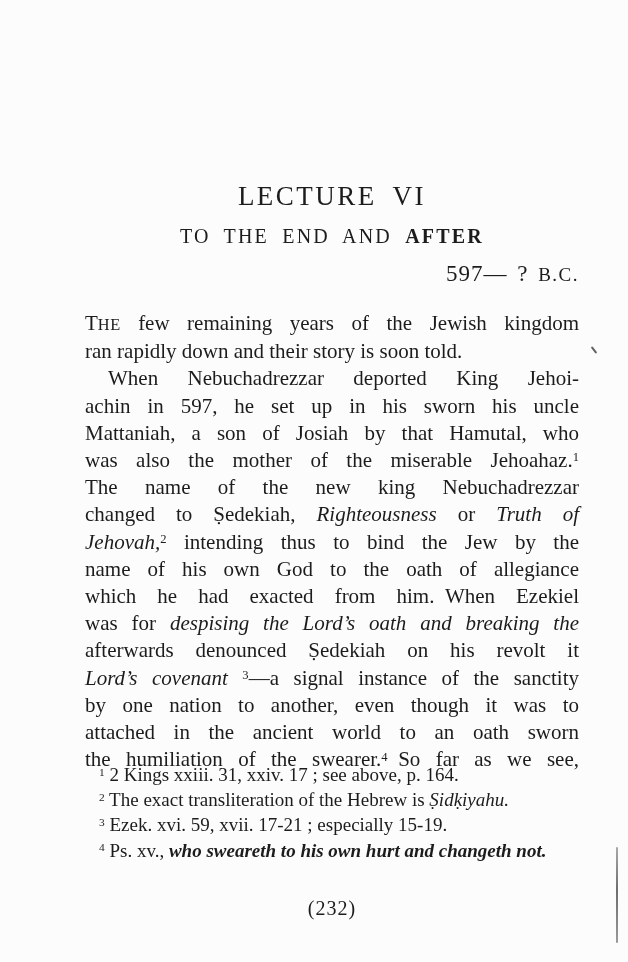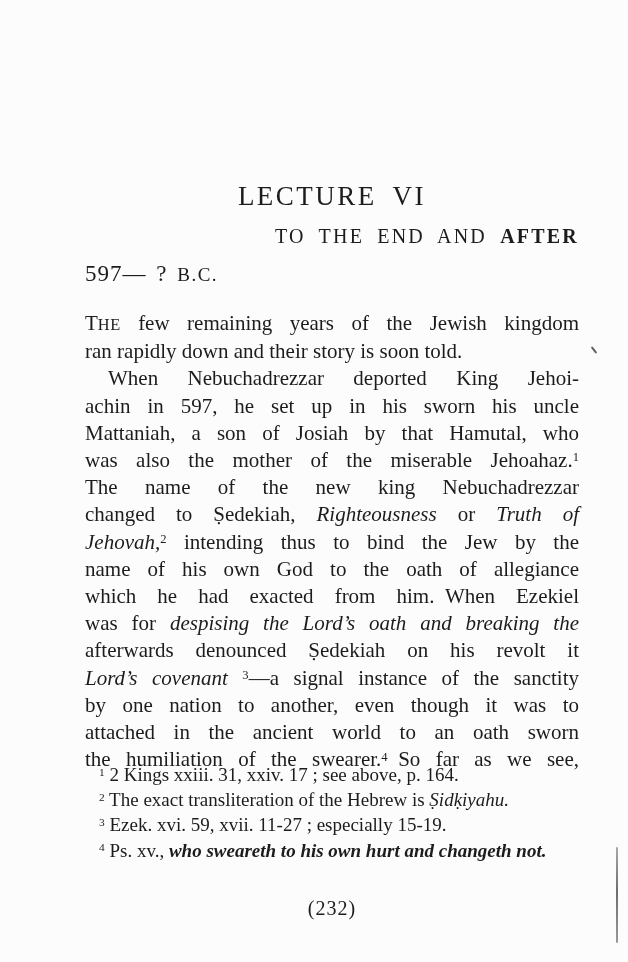--- a/index.html
+++ b/index.html
@@ -8,26 +8,26 @@
     position:relative; width:628px; height:962px;
     background:var(--paper); color:var(--ink); overflow:hidden;
     font-family:Liberation Serif, serif;
   }
   .column { position:absolute; left:85px; width:494px; }
   .heading {
     top:181px; text-align:center; font-size:27px;
     letter-spacing:2.5px; word-spacing:7px;
   }
   .subheading {
-    top:225px; text-align:right; font-size:20px;
+    top:225px; text-align:center; font-size:20px;
     letter-spacing:2.2px; word-spacing:6px;
   }
   .subheading .bold { font-weight:700; }
   .dateline {
-    top:261px; text-align:left; font-size:23px;
+    top:261px; text-align:right; font-size:23px;
     letter-spacing:1px; word-spacing:3px;
   }
   .dateline .era { font-size:19px; letter-spacing:1.5px; }
   .body-block { top:310px; font-size:21px; line-height:27.2px; }
   .line { text-align:justify; text-align-last:justify; }
   .line.nojust { text-align-last:left; }
   .line.indent { text-indent:23px; }
   .sc { font-size:0.78em; letter-spacing:0.5px; }
   .i  { font-style:italic; }
   .bi { font-style:italic; font-weight:700; }
@@ -81,21 +81,21 @@
       <div class="line"><span>afterwards denounced Ṣedekiah on his revolt it</span></div>
       <div class="line"><span class="i">Lord’s covenant</span><span> </span><sup>3</sup><span>—a signal instance of the sanctity</span></div>
       <div class="line"><span>by one nation to another, even though it was to</span></div>
       <div class="line"><span>attached in the ancient world to an oath sworn</span></div>
       <div class="line"><span>the humiliation of the swearer.</span><sup>4</sup><span> So far as we see,</span></div>
     </div>
 
   <div class="column footnotes" id="footnote-lines">
       <div class="line"><sup>1</sup><span> 2 Kings xxiii. 31, xxiv. 17 ; see above, p. 164.</span></div>
       <div class="line"><sup>2</sup><span> The exact transliteration of the Hebrew is </span><span class="i">Ṣidḳiyahu.</span></div>
-      <div class="line"><sup>3</sup><span> Ezek. xvi. 59, xvii. 11-27 ; especially 15-19.</span></div>
+      <div class="line"><sup>3</sup><span> Ezek. xvi. 59, xvii. 17-21 ; especially 15-19.</span></div>
       <div class="line"><sup>4</sup><span> Ps. xv., </span><span class="bi">who sweareth to his own hurt and changeth not.</span></div>
     </div>
 
   <div class="column page-number">(232)</div>
 
   <div class="artifact-tick"></div>
   <div class="artifact-line"></div>
 
 </div>
 

